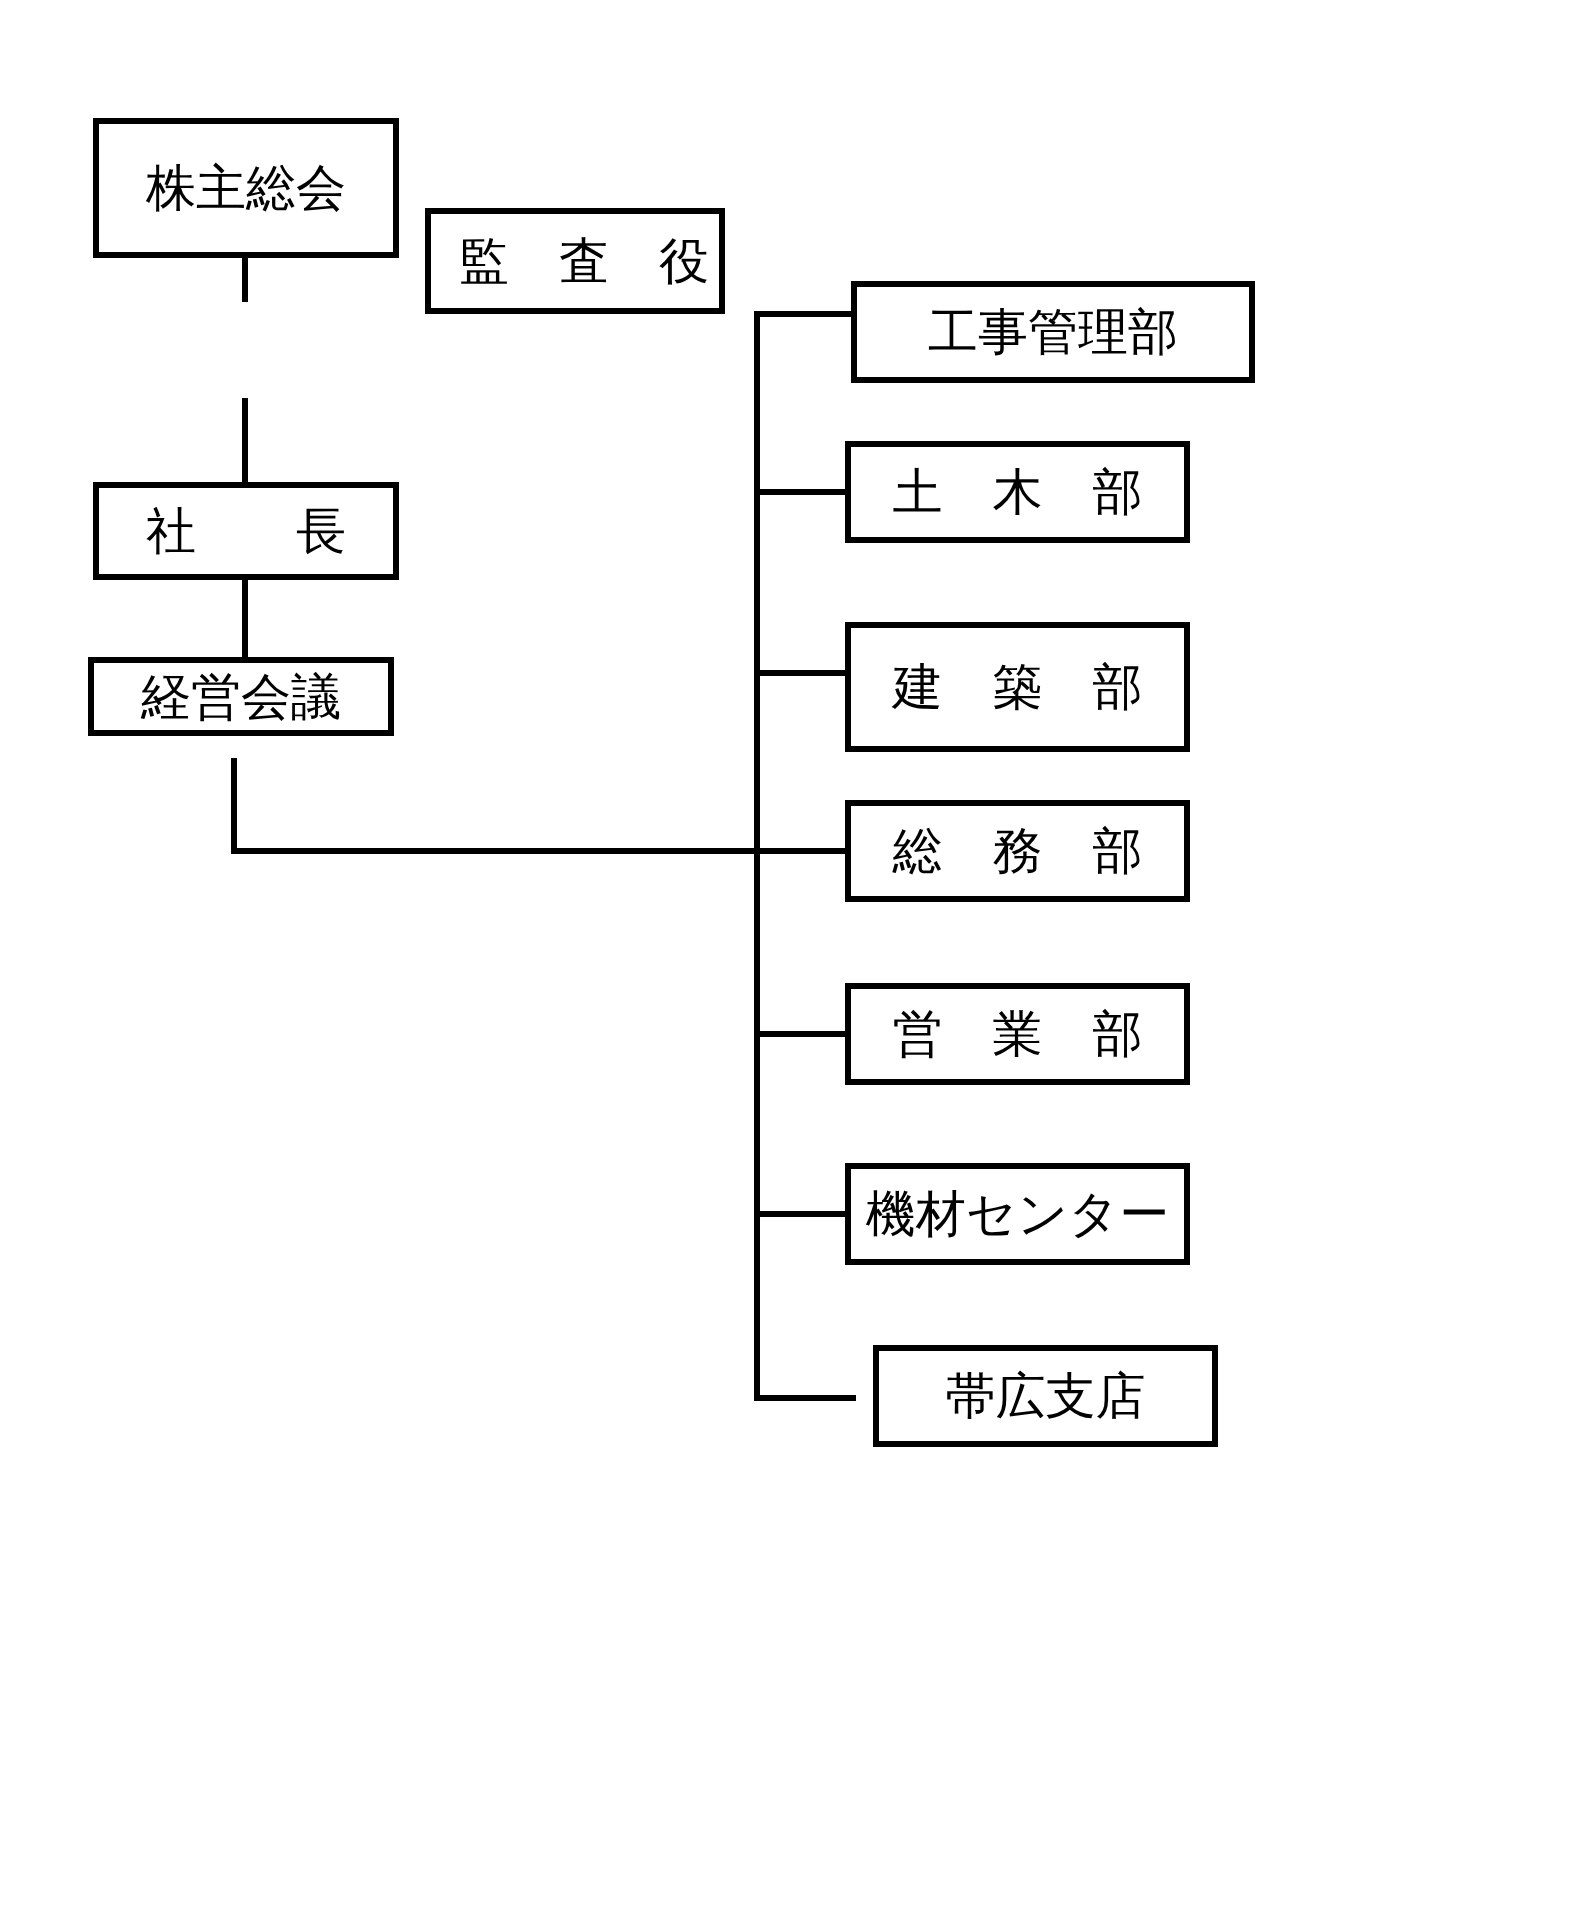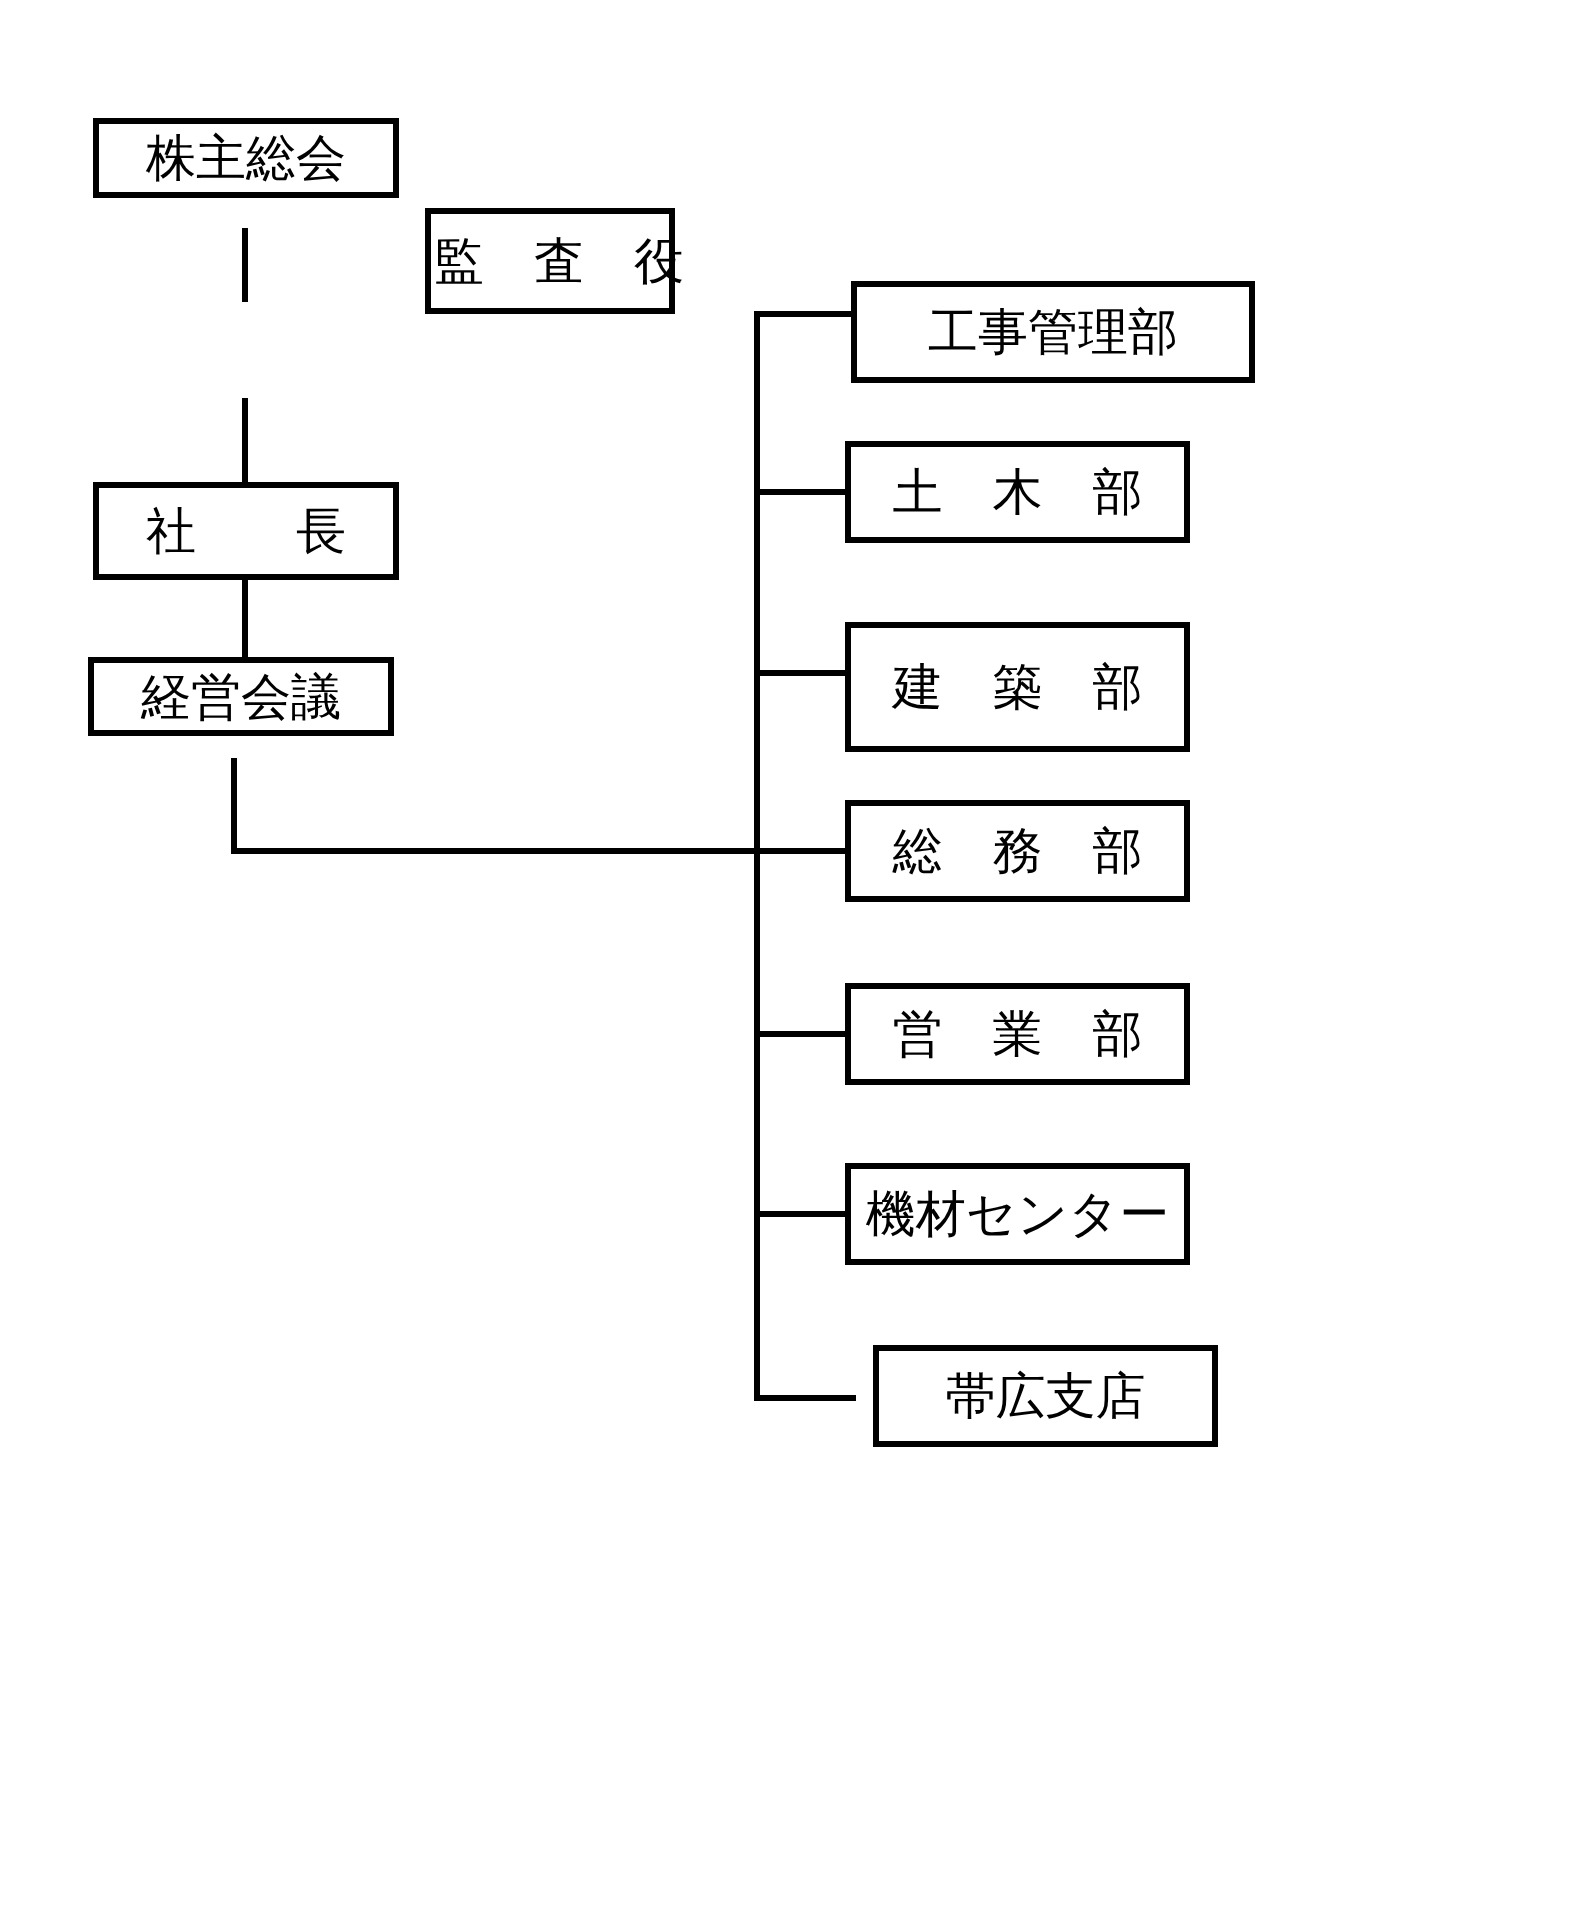--- a/index.html
+++ b/index.html
@@ -68,34 +68,34 @@
   <div class="connector v-line" style="left:754px; top:311px; height:1090px;"></div>
 
   <div class="connector h-line" style="left:754px; top:311px; width:102px;"></div>
   <div class="connector h-line" style="left:754px; top:489px; width:102px;"></div>
   <div class="connector h-line" style="left:754px; top:670px; width:102px;"></div>
   <div class="connector h-line" style="left:754px; top:848px; width:102px;"></div>
   <div class="connector h-line" style="left:754px; top:1031px; width:102px;"></div>
   <div class="connector h-line" style="left:754px; top:1211px; width:102px;"></div>
   <div class="connector h-line" style="left:754px; top:1395px; width:102px;"></div>
 
-  <div class="node-box size-left" style="left:93px; top:118px; width:306px; height:80px;">
+  <div class="node-box size-left" style="left:93px; top:118px; width:306px; height:140px;">
     <span class="node-label">株主総会</span>
   </div>
 
 
   <div class="node-box size-left" style="left:93px; top:482px; width:306px; height:98px;">
     <span class="node-label">社　　長</span>
   </div>
 
   <div class="node-box size-left" style="left:88px; top:657px; width:306px; height:79px;">
     <span class="node-label">経営会議</span>
   </div>
 
-  <div class="node-box size-audit" style="left:425px; top:208px; width:250px; height:106px;padding-left:18px;">
+  <div class="node-box size-audit" style="left:425px; top:208px; width:300px; height:106px;padding-left:18px;">
     <span class="node-label">監　査　役</span>
   </div>
 
   <div class="node-box size-right" style="left:851px; top:281px; width:404px; height:102px;">
     <span class="node-label">工事管理部</span>
   </div>
 
   <div class="node-box size-right" style="left:845px; top:441px; width:345px; height:102px;">
     <span class="node-label">土　木　部</span>
   </div>

